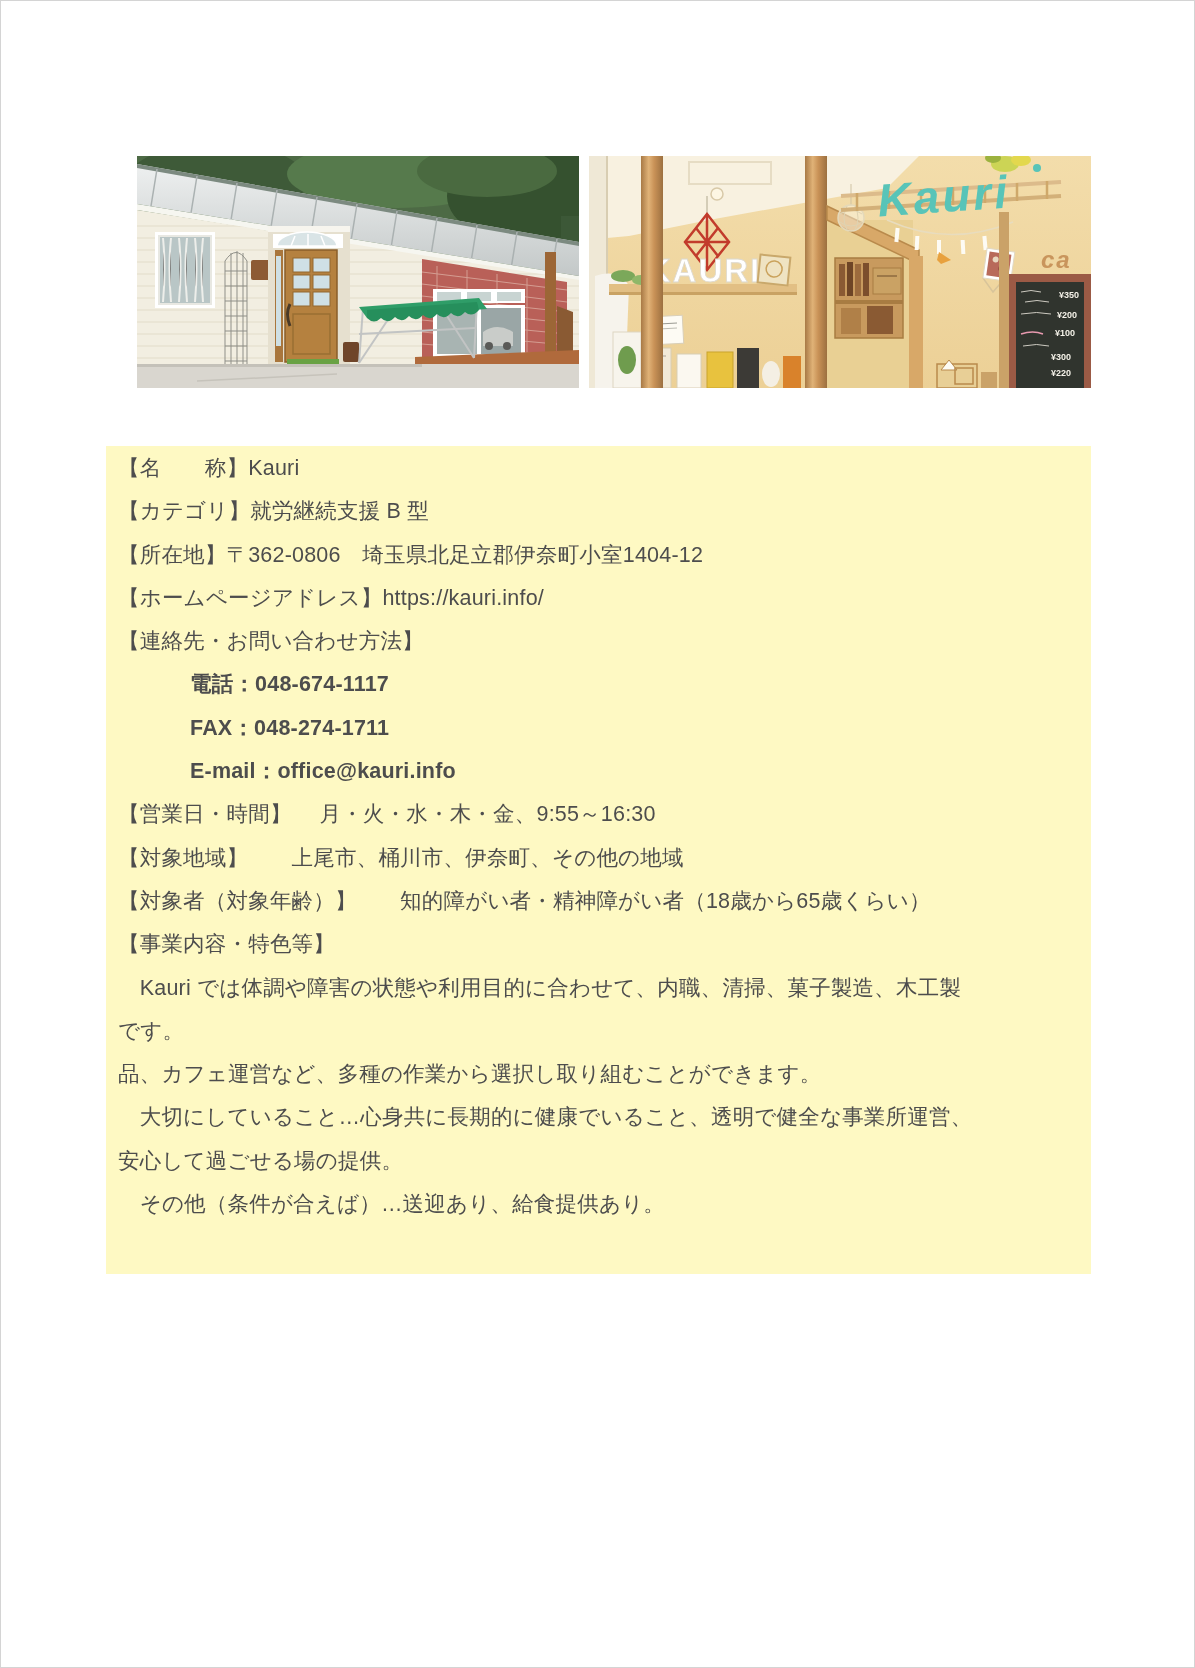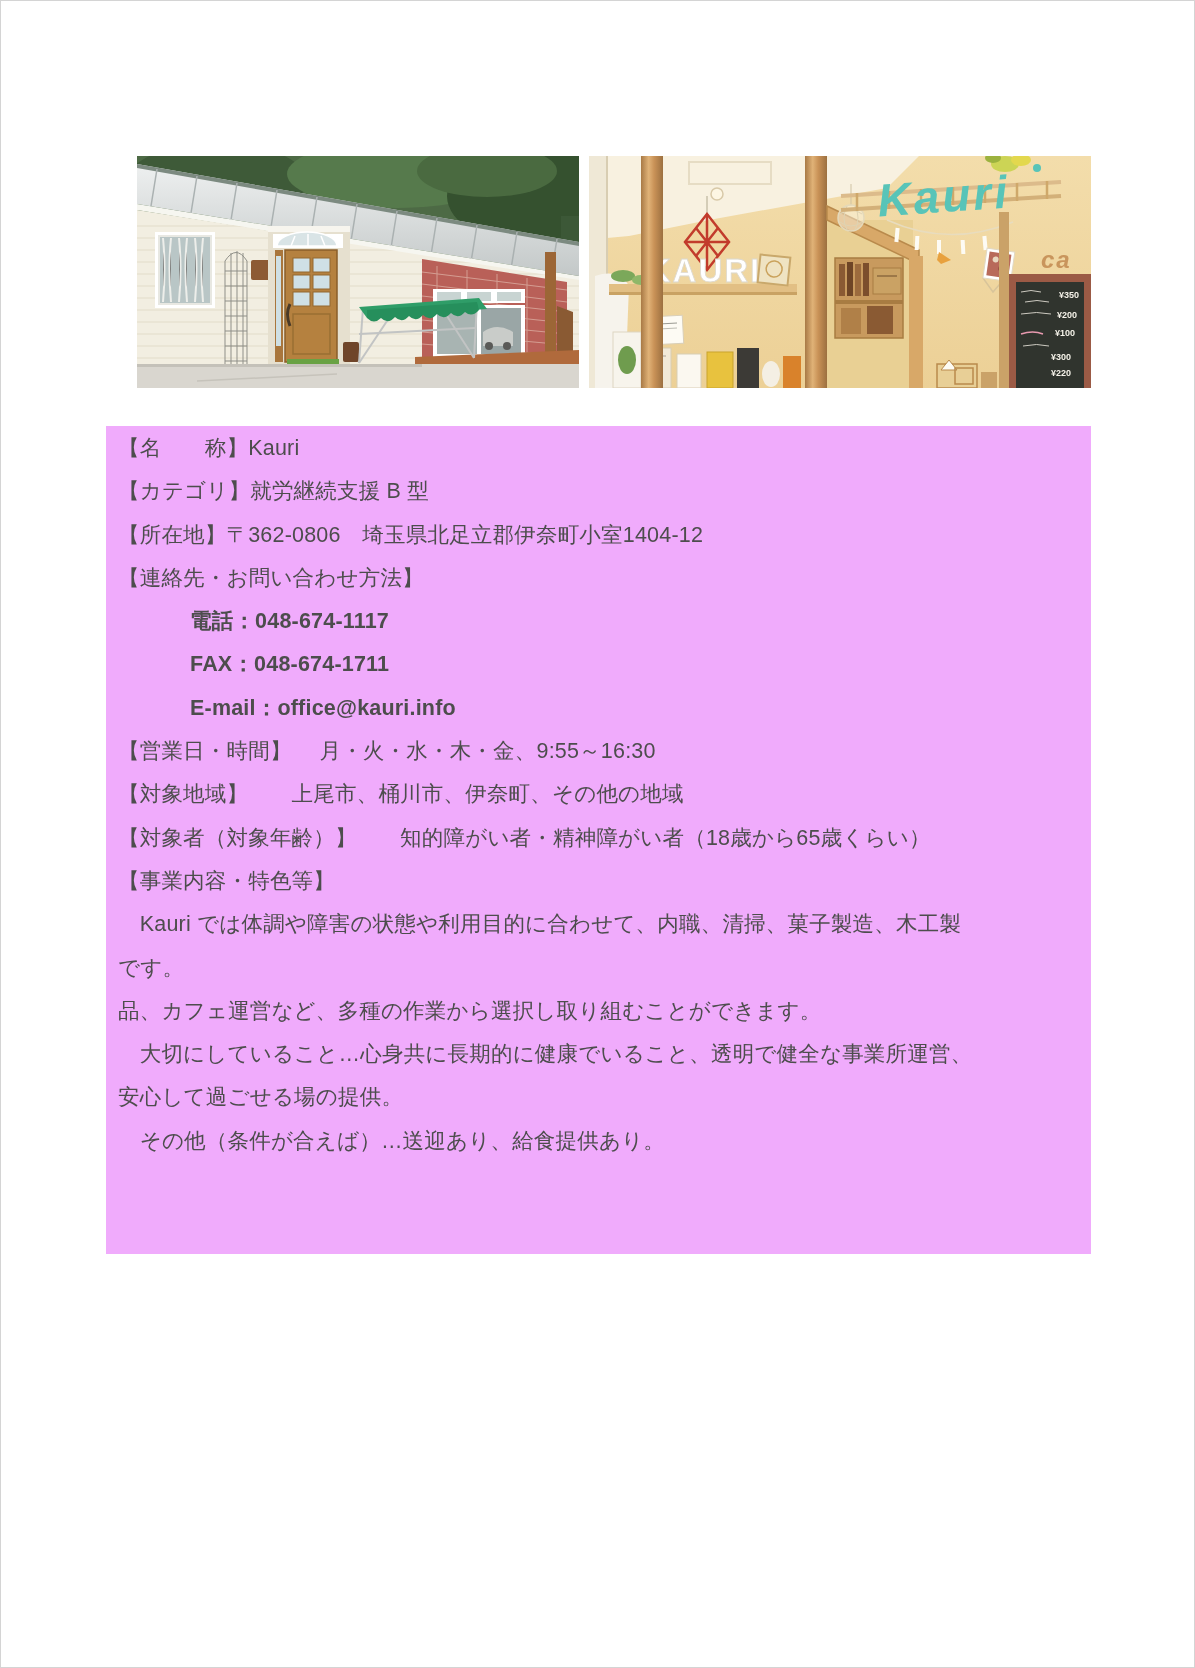--- a/index.html
+++ b/index.html
@@ -4,22 +4,22 @@
 <style>
   html,body{margin:0;padding:0;background:#fff;}
   body{width:1195px;height:1668px;position:relative;overflow:hidden;
        font-family:"Liberation Sans","DejaVu Sans",sans-serif;}
   .page{position:absolute;left:0;top:0;width:1193px;height:1666px;
         border:1px solid #d4d4d4;background:#ffffff;}
   .photo{position:absolute;top:155px;height:232px;overflow:hidden;background:#eee;}
   .photo svg{display:block;}
   #photo-left{left:136px;width:442px;}
   #photo-right{left:588px;width:502px;}
-  .text-band{position:absolute;left:105px;top:425px;width:985px;height:828px;
-             background:#f0abfc;box-sizing:border-box;padding:1px 0 0 12px;}
+  .text-band{position:absolute;left:105px;top:445px;width:985px;height:828px;
+             background:#fef9c3;box-sizing:border-box;padding:1px 0 0 12px;}
   .ln{font-size:21.5px;line-height:43.3px;color:#4d4d4d;white-space:pre;
       letter-spacing:0.2px;}
   .ln-contact{padding-left:72px;font-weight:bold;}
   svg text{font-family:"Liberation Sans","DejaVu Sans",sans-serif;}
   .script-text{font-style:italic;font-weight:bold;}
 </style>
 </head>
 <body>
 
 <div class="page">
@@ -344,23 +344,24 @@
         <rect x="366" y="212" width="18" height="16" fill="none" stroke="#b98a4c" stroke-width="1.5"></rect>
         <rect x="392" y="216" width="16" height="16" fill="#caa268"></rect>
       </g>
     </svg>
   </div>
 
   <div class="text-band">
     <div class="ln">【名　　称】Kauri</div>
     <div class="ln">【カテゴリ】就労継続支援 B 型</div>
     <div class="ln">【所在地】〒362-0806　埼玉県北足立郡伊奈町小室1404-12</div>
+    <div class="ln">【ホームページアドレス】https://kauri.info/</div>
     <div class="ln">【連絡先・お問い合わせ方法】</div>
     <div class="ln ln-contact">電話：048-674-1117</div>
-    <div class="ln ln-contact">FAX：048-674-1711</div>
+    <div class="ln ln-contact">FAX：048-274-1711</div>
     <div class="ln ln-contact">E-mail：office@kauri.info</div>
     <div class="ln">【営業日・時間】　 月・火・水・木・金、9:55～16:30</div>
     <div class="ln">【対象地域】　　上尾市、桶川市、伊奈町、その他の地域</div>
     <div class="ln">【対象者（対象年齢）】　　知的障がい者・精神障がい者（18歳から65歳くらい）</div>
     <div class="ln">【事業内容・特色等】</div>
     <div class="ln">　Kauri では体調や障害の状態や利用目的に合わせて、内職、清掃、菓子製造、木工製</div>
     <div class="ln">です。</div>
     <div class="ln">品、カフェ運営など、多種の作業から選択し取り組むことができます。</div>
     <div class="ln">　大切にしていること…心身共に長期的に健康でいること、透明で健全な事業所運営、</div>
     <div class="ln">安心して過ごせる場の提供。</div>

